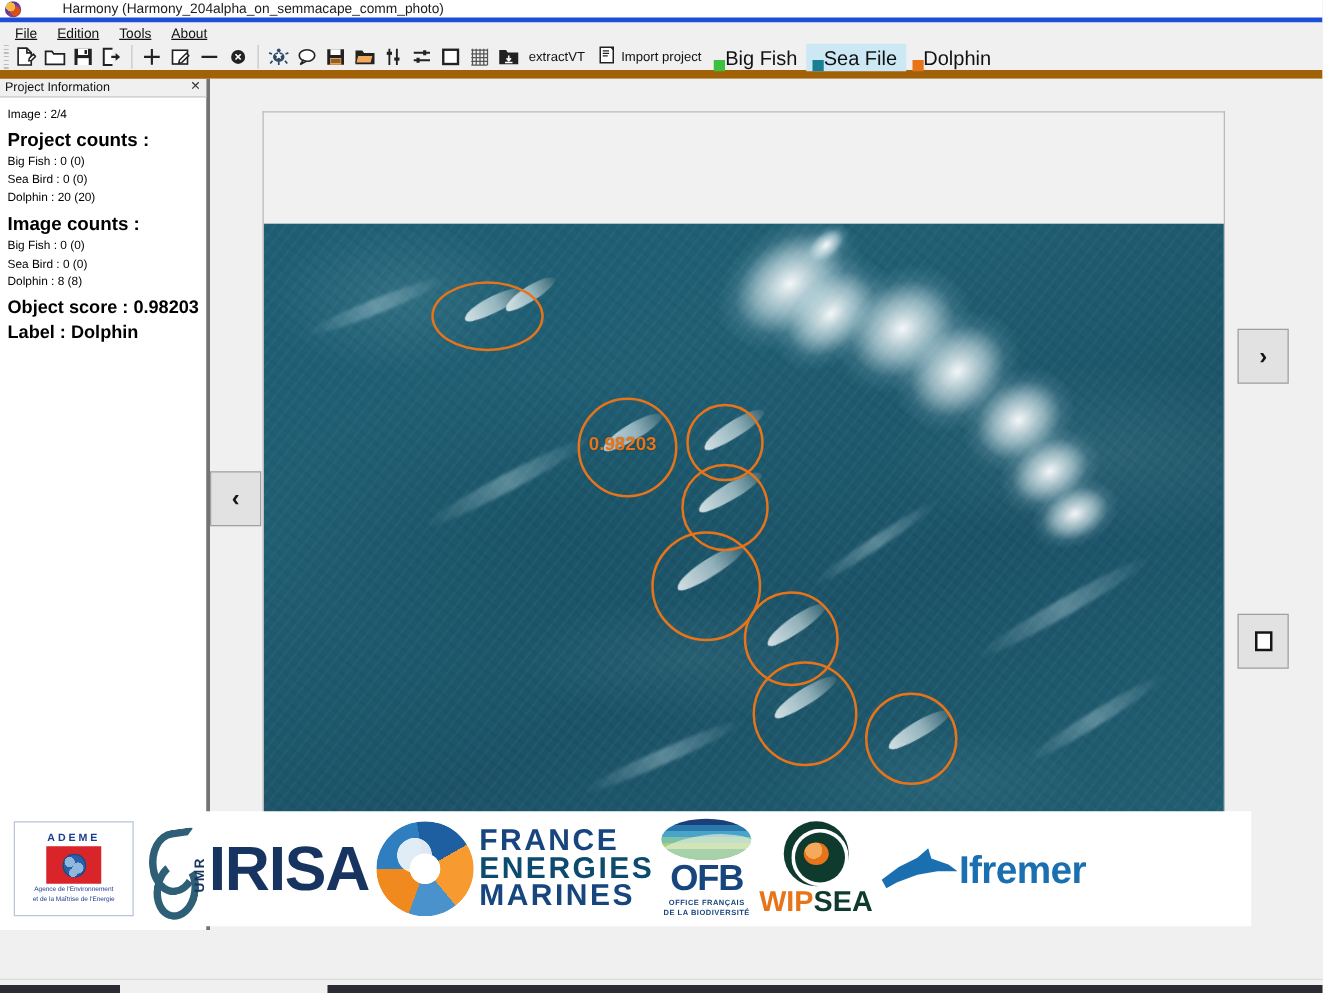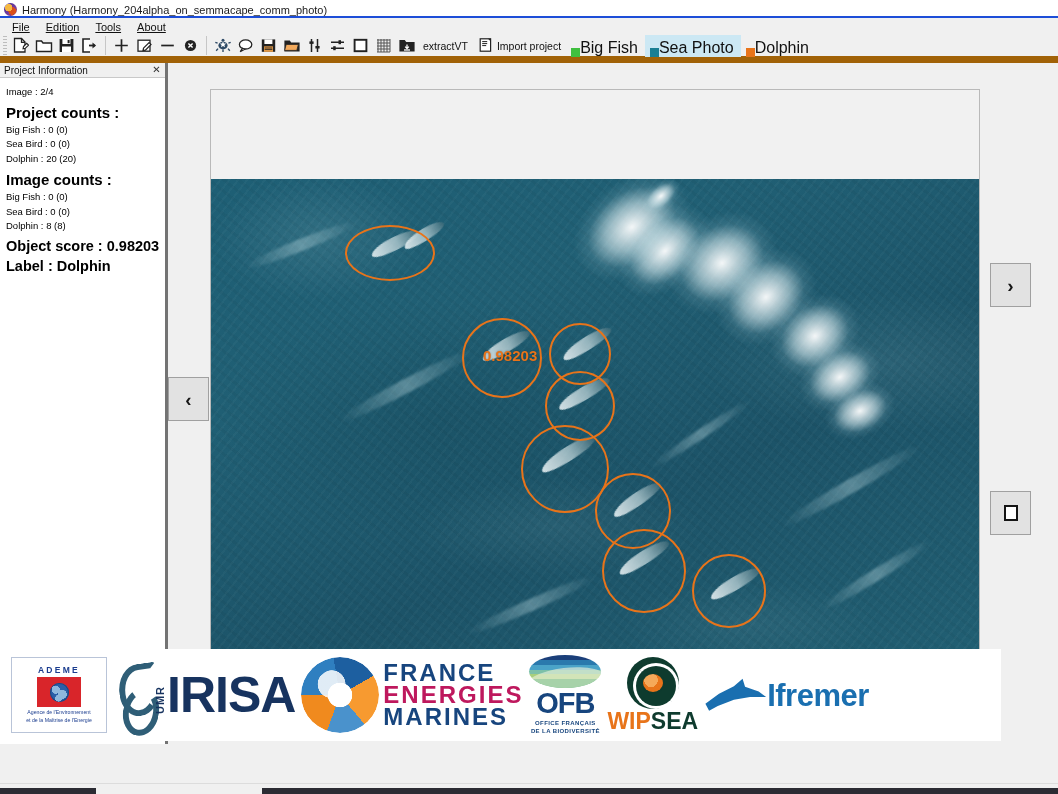--- a/index.html
+++ b/index.html
@@ -10,23 +10,24 @@
     overflow: hidden;
     font-family: "Liberation Sans", sans-serif;
     background: #f0f0f0;
   }
 
   
   #titlebar {
     height: 18px;
     background: #ffffff;
     display: flex;
-    align-items: flex-end;
+    align-items: center;
     padding-left: 4px;
-    border-bottom: 2px solid #1d4ed8;
+    border-bottom: 4px solid #1d4ed8;
+    gap: 28px;
   }
   #app-icon {
     width: 13px; height: 13px;
     border-radius: 50%;
     background:
       radial-gradient(circle at 35% 35%, #f5b942 0 30%, transparent 31%),
       radial-gradient(circle at 62% 60%, #d94f1a 0 34%, transparent 35%),
       linear-gradient(135deg, #3a2a8c 0%, #7a3fa0 60%, #b03a2a 100%);
     margin-right: 5px;
     flex: 0 0 auto;
@@ -400,21 +401,21 @@
     position:absolute; left:14%; top:14%;
     width: 72%; height: 72%;
     border-radius: 50%;
     background: radial-gradient(circle at 35% 30%, rgba(255,255,255,.85) 0 26%, transparent 27%);
   }
   #logo-fem .lines { display:flex; flex-direction: column; line-height: .92; }
   #logo-fem .l1, #logo-fem .l3 {
     font-size: 24px; font-weight: bold; color: #17457e; letter-spacing: 2px;
   }
   #logo-fem .l2 {
-    font-size: 24px; font-weight: bold; color: #be185d; letter-spacing: 2px;
+    font-size: 24px; font-weight: bold; color: #0c4a6e; letter-spacing: 2px;
   }
 
   
   #logo-ofb { flex-direction: column; align-items: center; gap: 1px; height: 80px; justify-content:center; }
   #logo-ofb .oval {
     width: 72px; height: 46px;
     border-radius: 50%;
     background: linear-gradient(#1b3f7a 0 16%, #2a79ad 16% 30%, #4aa3c8 30% 44%, #7dc0a8 44% 58%, #a8cf7c 58% 74%, #2e9a52 74% 100%);
     position: relative; overflow: hidden;
   }
@@ -631,21 +632,21 @@
     </span>
     <span>Import project</span>
   </div>
 
   <div class="class-btn">
     <span class="class-swatch" style="background:#3fbf3f"></span>
     <span>Big Fish</span>
   </div>
   <div class="class-btn selected">
     <span class="class-swatch" style="background:#1a7f94"></span>
-    <span>Sea Photo</span>
+    <span>Sea File</span>
   </div>
   <div class="class-btn">
     <span class="class-swatch" style="background:#e8741a"></span>
     <span>Dolphin</span>
   </div>
 </div>
 
 <div id="main">
 
   <div id="dock">
@@ -702,21 +703,21 @@
 
         <div class="det" style="left:134px;top:46px;width:90px;height:56px;"></div>
         <div class="det" style="left:251px;top:139px;width:80px;height:80px;"></div>
         <div class="det" style="left:338px;top:144px;width:62px;height:62px;"></div>
         <div class="det" style="left:334px;top:192px;width:70px;height:70px;"></div>
         <div class="det" style="left:310px;top:246px;width:88px;height:88px;"></div>
         <div class="det" style="left:384px;top:294px;width:76px;height:76px;"></div>
         <div class="det" style="left:391px;top:350px;width:84px;height:84px;"></div>
         <div class="det" style="left:481px;top:375px;width:74px;height:74px;"></div>
 
-        <div id="score-label" style="left:272px;top:168px;">0.98203</div>
+        <div id="score-label" style="left:260px;top:168px;">0.98203</div>
       </div>
     </div>
 
     <div class="navbtn" id="nav-prev">
       <span>‹</span>
     </div>
     <div class="navbtn" id="nav-next">
       <span>›</span>
     </div>
     <div class="navbtn" id="nav-fit">

